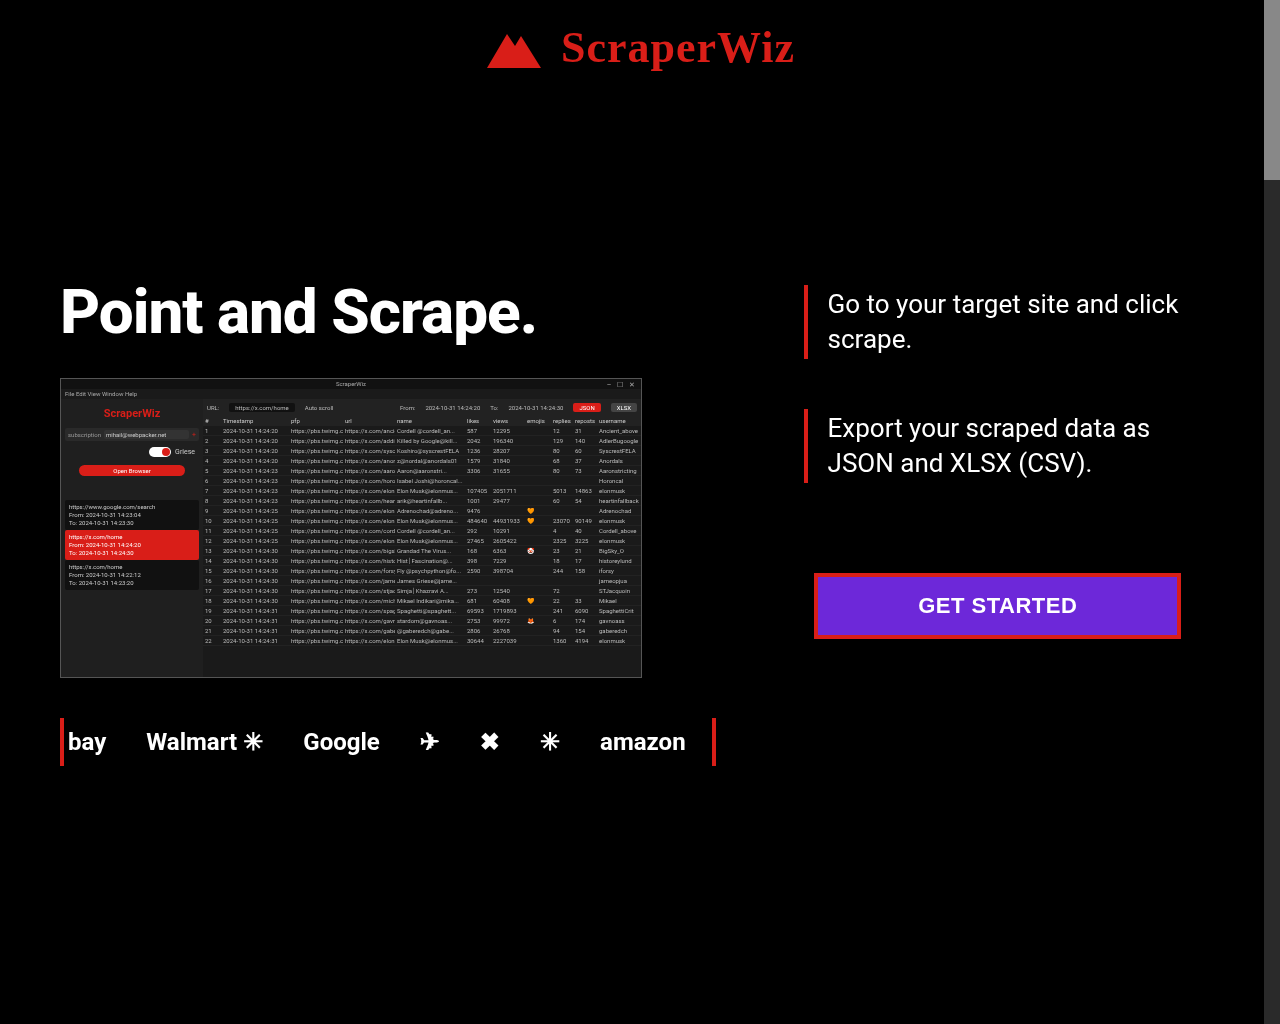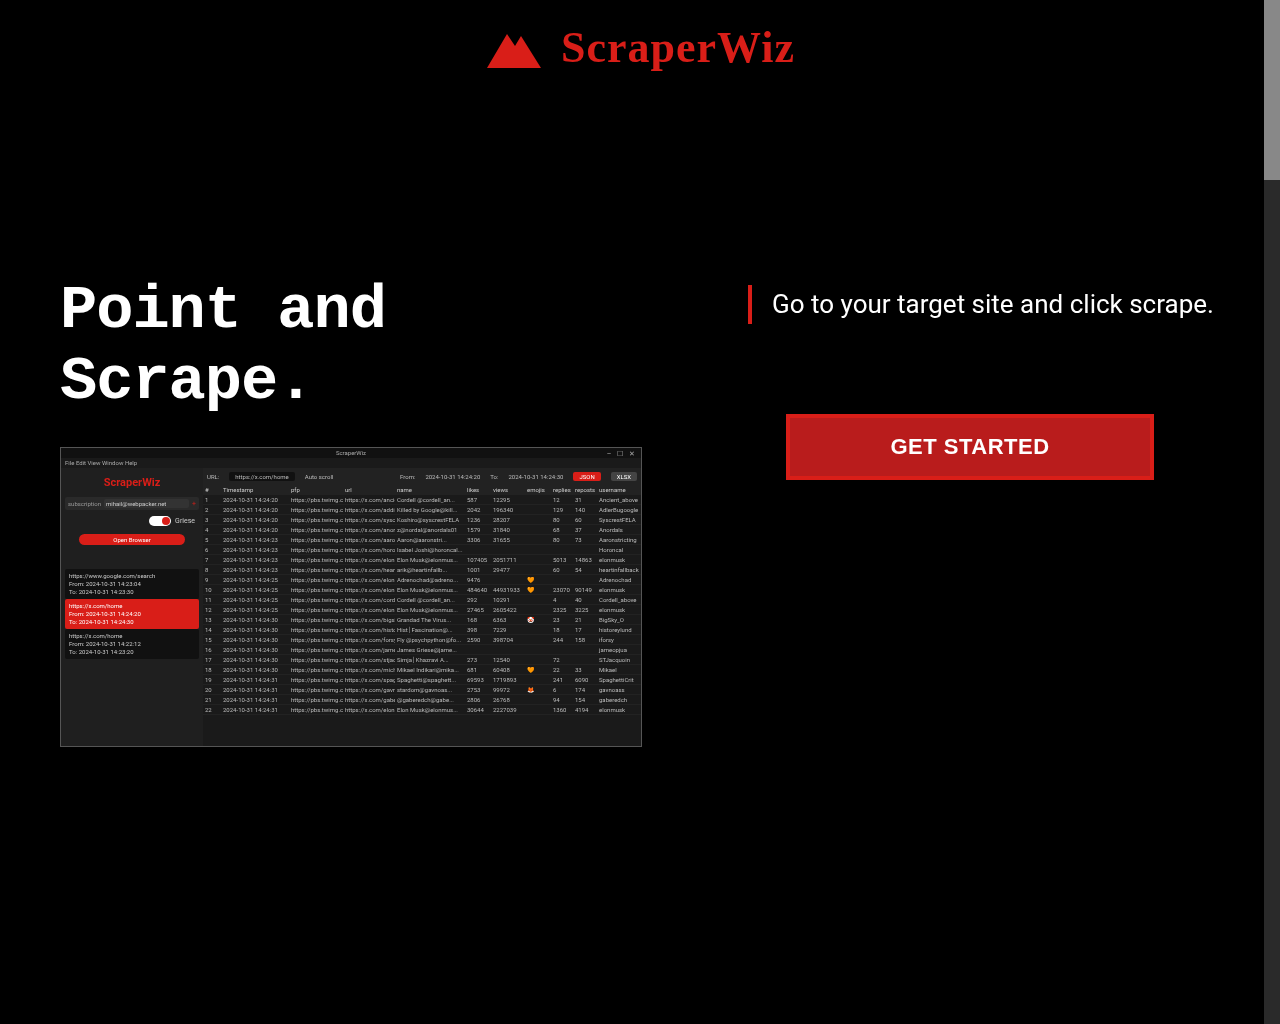--- a/index.html
+++ b/index.html
@@ -47,21 +47,20 @@
   padding: 180px 60px 0 60px;
   gap: 70px;
 }
 .left-col { flex: 0 0 590px; }
 .right-col { flex: 1; padding-top: 10px; }
 .hero-title {
   font-size: 62px;
   font-weight: 800;
   letter-spacing: -1px;
   margin-bottom: 30px;
-  font-family: Liberation Mono, monospace;
 }
 .screenshot {
   width: 582px;
   height: 300px;
   border: 1px solid #555;
   background: #1a1a1a;
   font-size: 6px;
   display: flex;
   flex-direction: column;
 }
@@ -114,21 +113,21 @@
 .feature .text { font-size:26px; line-height:1.35; padding:2px 0;}
 .get-started-wrap { text-align:center; margin-top:90px;}
 .get-started {
   display:inline-block;
   border:4px solid #d91e18;
   padding:16px 100px;
   font-size:22px;
   font-weight:700;
   letter-spacing:0.5px;
   color:#fff;
-  background:#b91c1c;
+  background:#6d28d9;
   cursor:pointer;
 }
 </style>
 </head>
 <body>
 
 <div class="header">
   <span class="logo-icon">
     <svg width="58" height="44" viewBox="0 0 58 44">
         <path d="M2 42 L22 8 L30 20 L36 10 L56 42 Z" fill="#d91e18"></path>
@@ -489,27 +488,44 @@
                 <div class="c-emojis"></div>
                 <div class="c-replies">1360</div>
                 <div class="c-reposts">4194</div>
                 <div class="c-user">elonmusk</div>
               </div>
             </div>
         </div>
       </div>
     </div>
 
+    <div class="brand-strip">
+      <div class="bar-l"></div>
+      <div class="brand-strip-inner" id="brand-strip">
+          <span class="brand-item">bay</span>
+          <span class="brand-item">Walmart ✳</span>
+          <span class="brand-item">Google</span>
+          <span class="brand-item">✈</span>
+          <span class="brand-item">✖</span>
+          <span class="brand-item">✳</span>
+          <span class="brand-item">amazon</span>
+        </div>
+      <div class="bar-r"></div>
+    </div>
   </div>
 
   <div class="right-col">
     <div id="features">
         <div class="feature">
           <div class="accent"></div>
           <div class="text">Go to your target site and click scrape.</div>
+        </div>
+        <div class="feature">
+          <div class="accent"></div>
+          <div class="text">Export your scraped data as JSON and XLSX (CSV).</div>
         </div>
       </div>
     <div class="get-started-wrap">
       <button class="get-started">GET STARTED</button>
     </div>
   </div>
 </div>
 
 <div class="scrollbar">
   <div class="scrollbar-thumb"></div>

